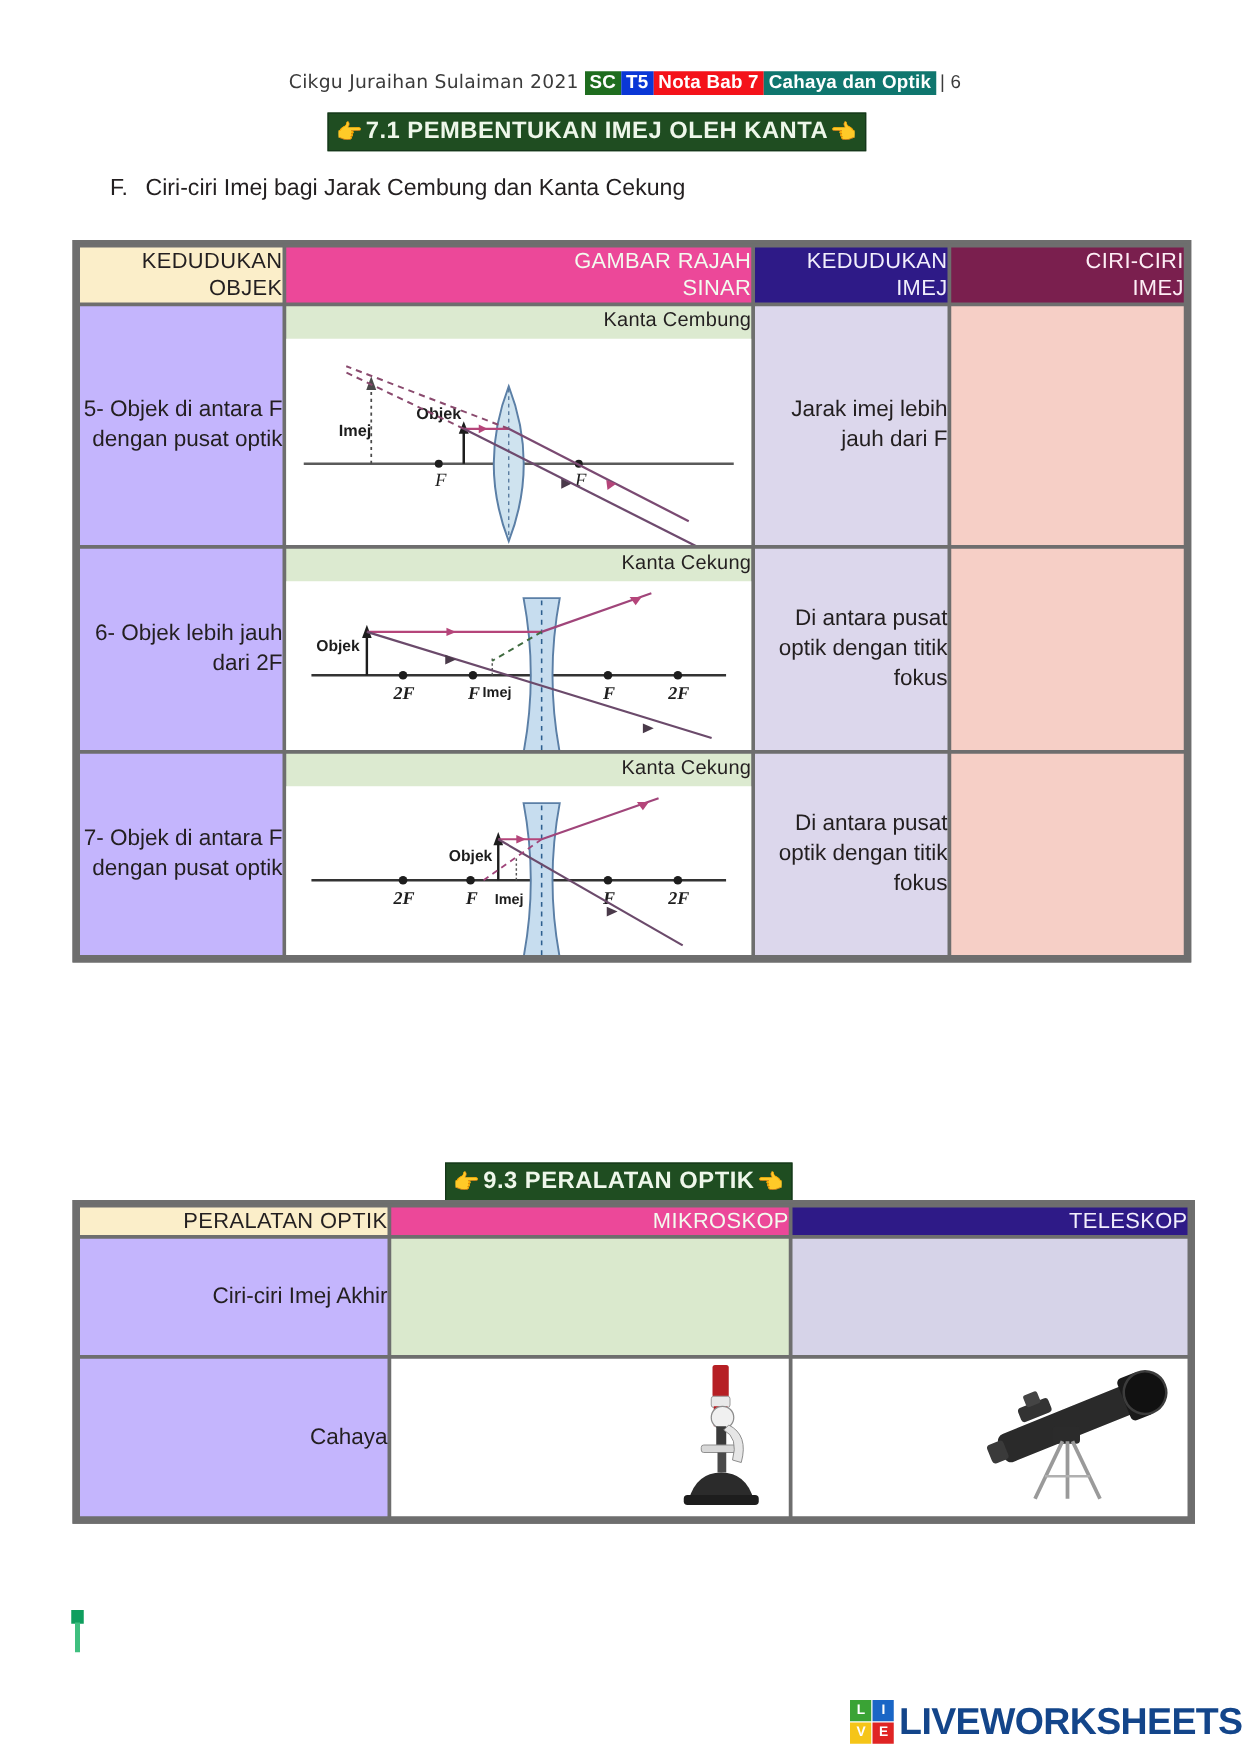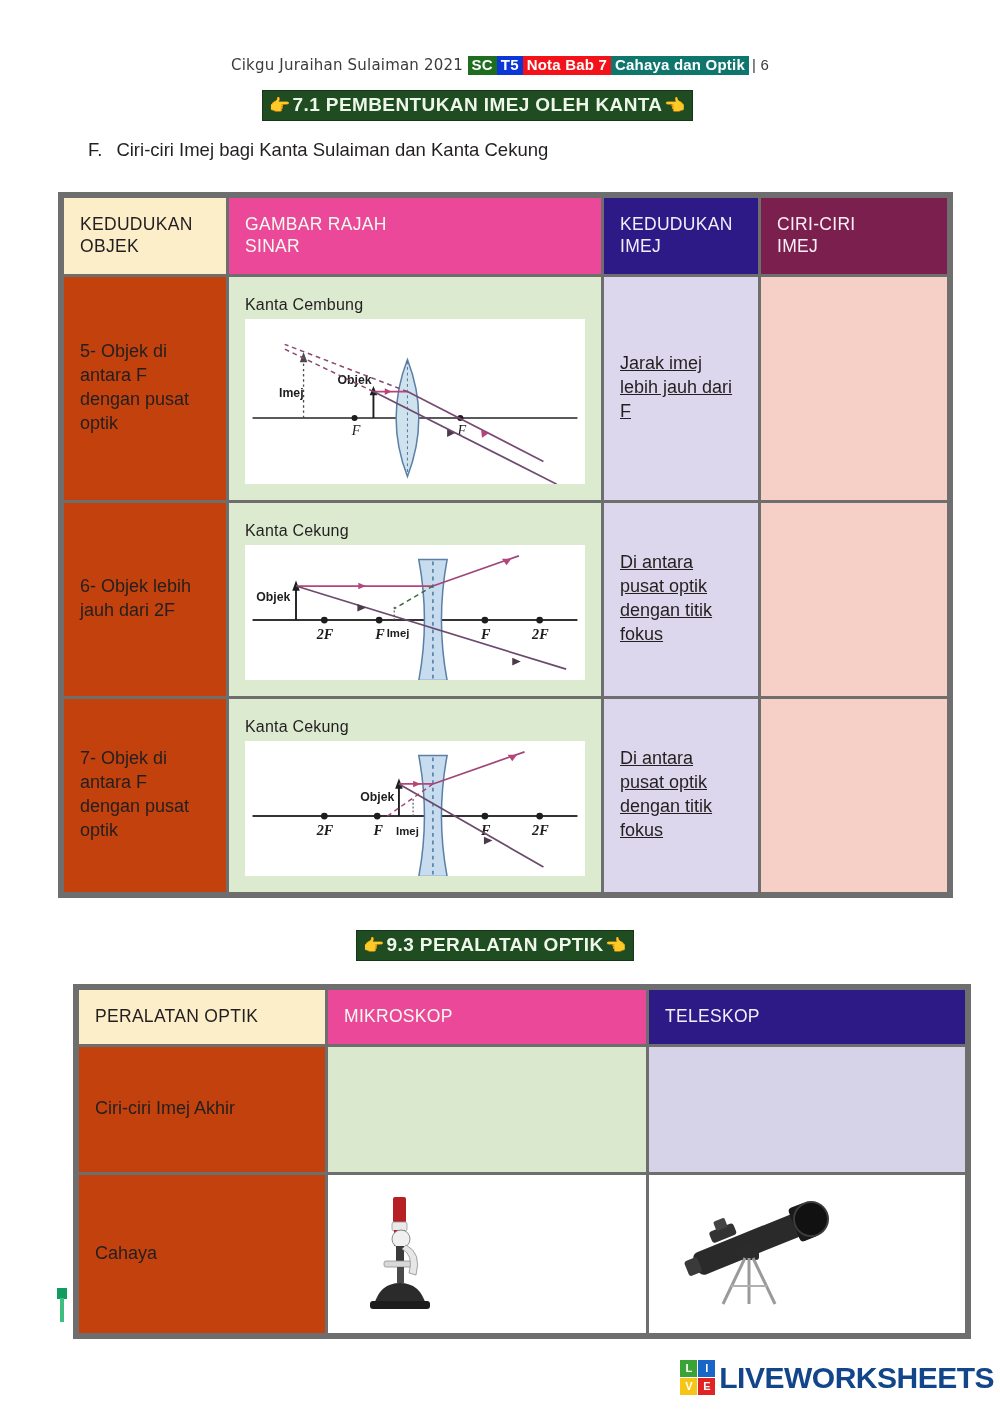--- a/index.html
+++ b/index.html
@@ -84,50 +84,50 @@
   
   .tbl {
     position: absolute;
     border-collapse: separate;
     border-spacing: 3px;
     background: #6e6e6e;
     border: 3px solid #6e6e6e;
     table-layout: fixed;
   }
   #table-lens { top: 192px; left: 58px; width: 886px; }
-  #table-optik { top: 984px; left: 58px; width: 886px; margin-left: 15px; }
+  #table-optik { top: 960px; left: 58px; width: 886px; }
 
   .tbl td, .tbl th {
-    padding: 16px;
+    padding: 0;
     margin: 0;
     vertical-align: middle;
-    text-align: left;
+    text-align: right;
   }
 
   .hd {
     font-size: 17.5px;
     font-weight: normal;
     line-height: 1.25;
     padding: 10px 4px;
     letter-spacing: .3px;
   }
   .hd-cream { background: #fbeec9; color: #231f20; }
   .hd-green { background: #ec4899; color: #f3fbef; }
   .hd-indigo{ background: #2e1a87; color: #f1eefc; }
   .hd-maroon{ background: #7a1f4e; color: #fdeef5; }
 
   .cell-obj {
-    background: #c2410c;
+    background: #c4b5fd;
     font-size: 18px;
     line-height: 1.33;
     color: #231f20;
     padding: 10px 8px;
   }
   .cell-diagram { background: #dcead0; padding: 6px 8px 10px 8px; }
-  .cell-img     { background: #dcd7ec; font-size: 18px; line-height: 1.33; padding: 10px 8px; text-decoration: underline; }
+  .cell-img     { background: #dcd7ec; font-size: 18px; line-height: 1.33; padding: 10px 8px; }
   .cell-ciri    { background: #f6cfc6; }
   .cell-blank-green { background: #dae9cd; }
   .cell-blank-lav   { background: #d6d3e8; }
   .cell-white   { background: #ffffff; }
 
   .diagram-title {
     font-size: 16px;
     color: #231f20;
     padding: 3px 0 5px 0;
     letter-spacing: .2px;
@@ -193,21 +193,21 @@
   <span class="author">Cikgu Juraihan Sulaiman 2021</span><span>&nbsp;</span><span class="chip chip-green">SC</span><span class="chip chip-blue">T5</span><span class="chip chip-red">Nota Bab 7</span><span class="chip chip-green2">Cahaya dan Optik</span><span class="pagenum">| 6</span>
 </div>
 
 <div class="banner" id="banner-71">
   <span class="hand">👉</span>
   <span>7.1 PEMBENTUKAN IMEJ OLEH KANTA</span>
   <span class="hand">👈</span>
 </div>
 
 <div class="subheading">
-  <span class="letter">F.</span><span>Ciri-ciri Imej bagi Kanta Sulaiman dan Kanta Cekung</span>
+  <span class="letter">F.</span><span>Ciri-ciri Imej bagi Jarak Cembung dan Kanta Cekung</span>
 </div>
 
 <table class="tbl" id="table-lens">
   <colgroup>
     <col style="width:162px">
       <col style="width:372px">
       <col style="width:154px">
       <col style="width:186px">
   </colgroup>
   <thead>

